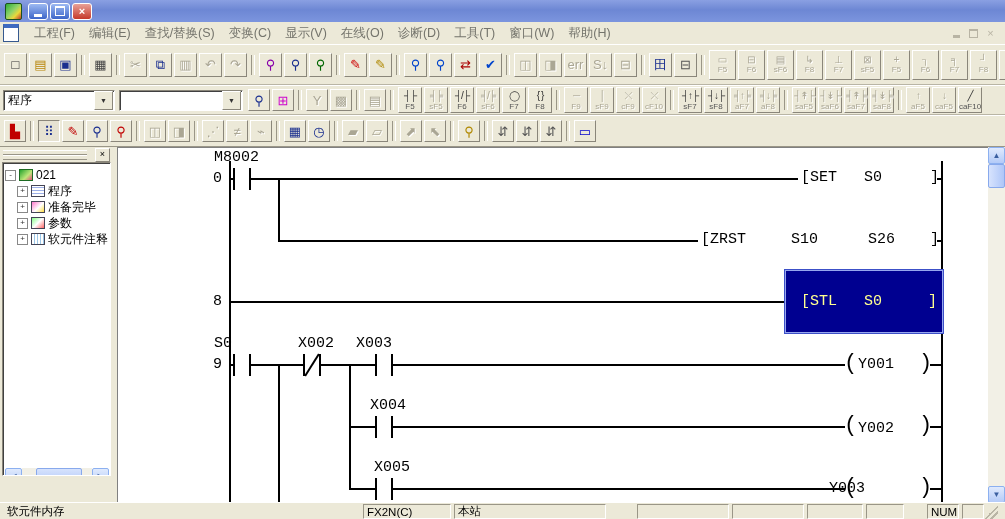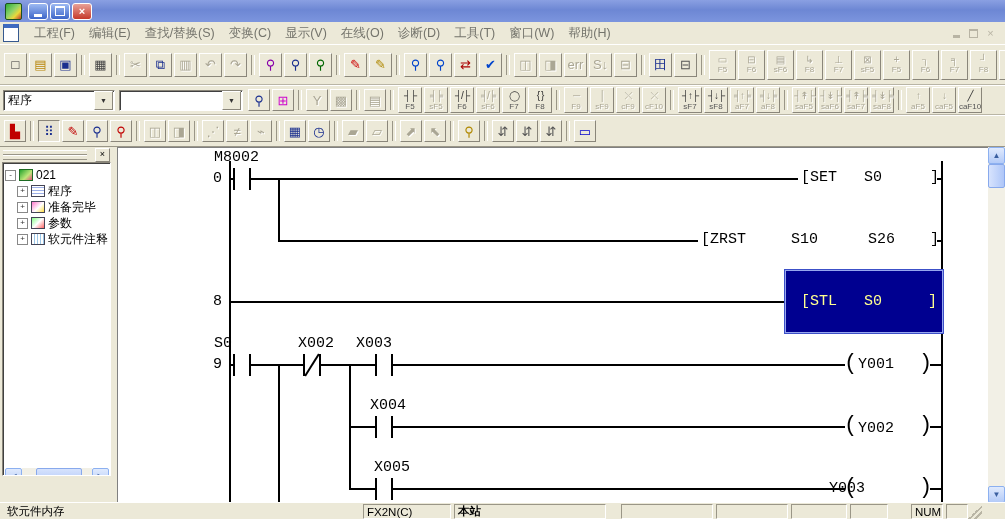--- a/index.html
+++ b/index.html
@@ -132,21 +132,21 @@
   .vscroll .sc-btn{position:absolute;left:0;width:17px;height:17px;}
   .vscroll .up{top:0;} .vscroll .down{bottom:0;}
   .vscroll .sc-thumb{position:absolute;left:0;top:17px;width:17px;height:24px;}
   
   .statusbar{position:absolute;left:0;bottom:0;right:0;height:16px;background:#ECE9D8;
     border-top:1px solid #fff;display:flex;align-items:stretch;font-size:11.5px;color:#000;}
   .seg{border:1px solid;border-color:#9a9687 #fff #fff #9a9687;margin:1px 0 0 3px;
     padding:0 3px;display:flex;align-items:center;white-space:nowrap;overflow:hidden;
     box-sizing:border-box;}
   .seg.ready{flex:0 0 357px;}
-  .seg.plc{flex:0 0 88px;} .seg.sta{flex:0 0 152px;margin-right:12px;font-weight:bold;}
+  .seg.plc{flex:0 0 88px;} .seg.sta{flex:0 0 152px;margin-right:28px;}
   .seg.e1{flex:0 0 92px;} .seg.e2{flex:0 0 72px;} .seg.e3{flex:0 0 56px;}
   .seg.e4{flex:0 0 38px;margin-right:20px;} .seg.num{flex:0 0 32px;} .seg.e5{flex:0 0 22px;}
   .resize-grip{width:14px;align-self:flex-end;height:14px;
     background:linear-gradient(135deg,transparent 50%,#b9b5a5 50%,#b9b5a5 60%,transparent 60%,transparent 70%,#b9b5a5 70%,#b9b5a5 80%,transparent 80%);}
 </style>
 </head>
 <body>
 
 <div id="app">
 

